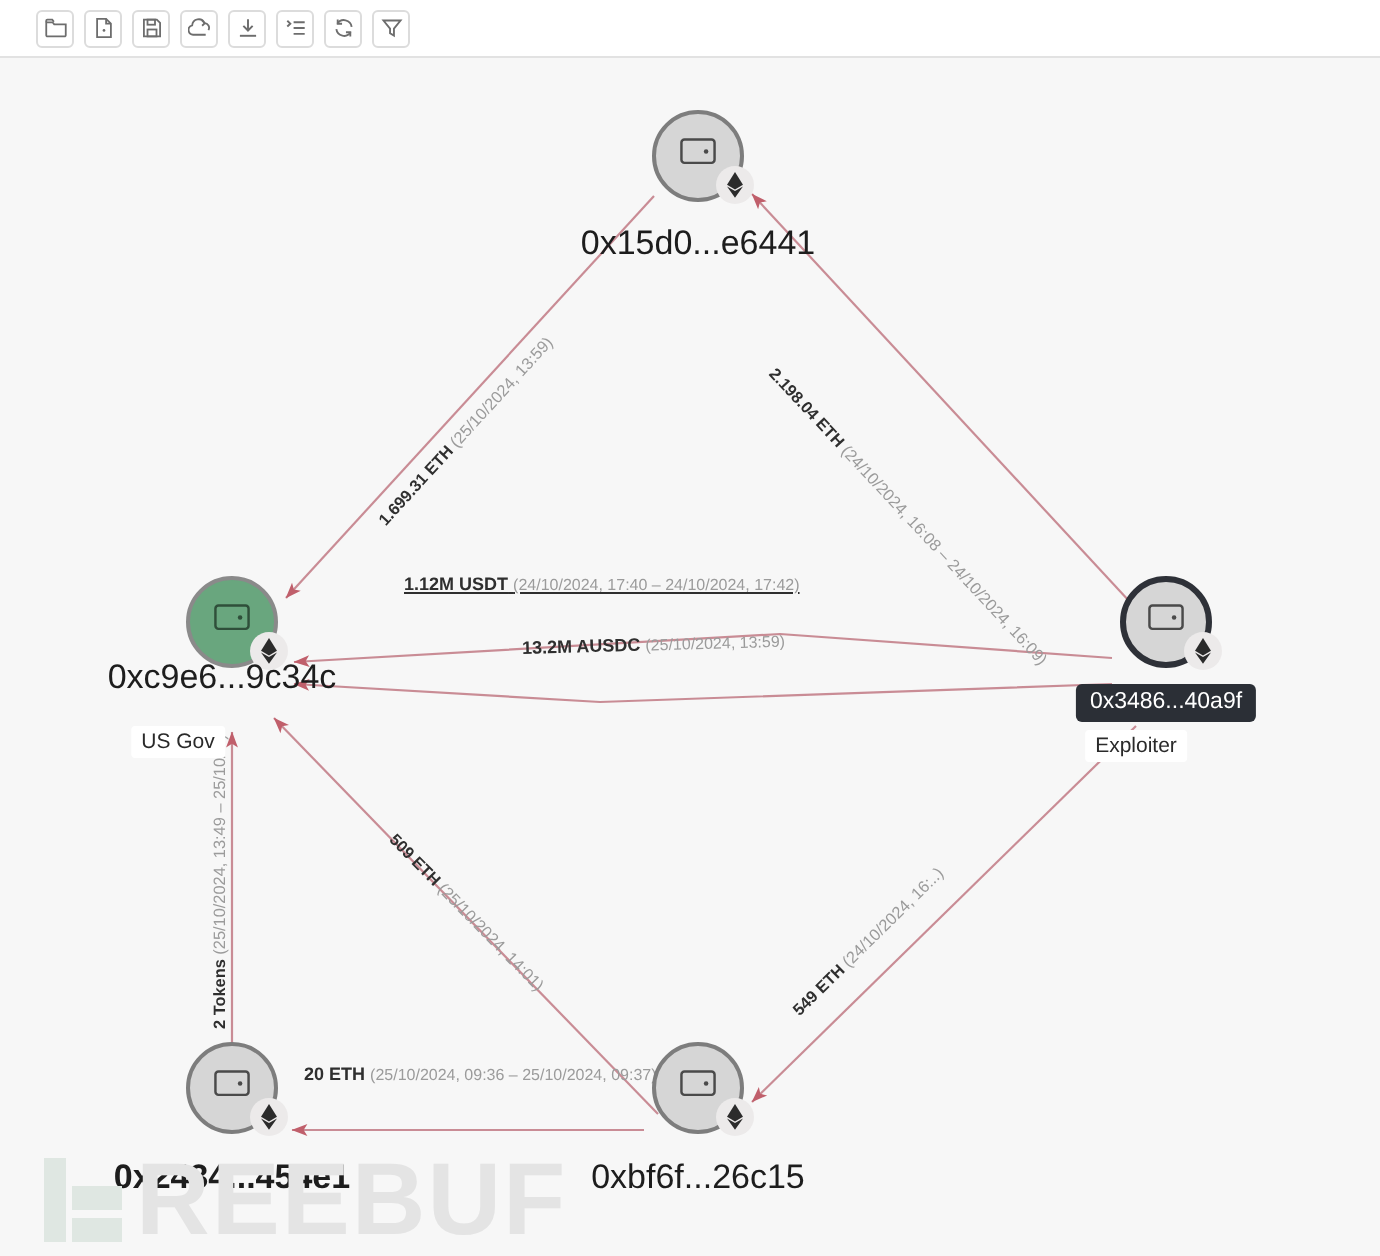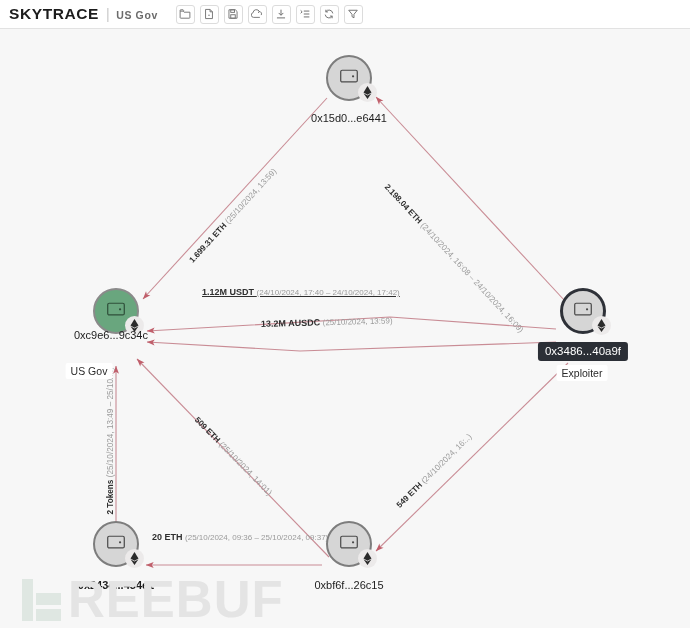--- a/index.html
+++ b/index.html
@@ -142,21 +142,21 @@
     height: 19px;
     border-radius: 50%;
     background: #eceaea;
     display: flex;
     align-items: center;
     justify-content: center;
     box-sizing: border-box;
   }
   .node-label {
     position: absolute;
-    font-size: 11px;
+    font-size: 17px;
     color: #1d1d1d;
     white-space: nowrap;
     transform: translateX(-50%);
   }
   .node-label.sel {
     background: #2b2f36;
     color: #ffffff;
     padding: 3px 7px 4px 7px;
     border-radius: 3px;
     font-size: 11.5px;
@@ -183,23 +183,20 @@
   }
   .elabel .amt { font-weight: bold; }
   .elabel .dt { color: #9b9b9b; font-weight: normal; }
   .elabel.big { font-size: 9px; }
   .elabel.big .dt { font-size: 8px; }
 </style>
 </head>
 <body>
 
 <div id="topbar">
-  <div id="brand">
-    <span>SKYTRACE</span><span id="brand-sep">|</span><span id="brand-sub">US Gov</span>
-  </div>
   <div id="toolbar">
     <div class="tbtn" title="Open">
       <svg width="12" height="12" viewBox="0 0 16 16" fill="none" stroke="#6d6d6d" stroke-width="1.2">
         <path d="M1.5 4.2h4.2l1.1 1.4h7.7v7.2a.8.8 0 0 1-.8.8H2.3a.8.8 0 0 1-.8-.8z"></path>
         <path d="M1.5 4.2V3.1a.7.7 0 0 1 .7-.7h3.3l1.1 1.4"></path>
       </svg>
     </div>
     <div class="tbtn" title="New">
       <svg width="12" height="12" viewBox="0 0 16 16" fill="none" stroke="#6d6d6d" stroke-width="1.2">
         <path d="M3.4 1.9h6l3.2 3.2v9H3.4z"></path>
@@ -361,21 +358,21 @@
       </svg>
     </span>
     <span class="badge">
       <svg width="9" height="13" viewBox="0 0 10 15">
         <path d="M5 0 L9.6 7.4 L5 10.1 L0.4 7.4 Z" fill="#2b2b2b"></path>
         <path d="M5 11 L9.6 8.3 L5 14.9 L0.4 8.3 Z" fill="#2b2b2b"></path>
       </svg>
     </span>
   </div>
   <div class="node-label sel" style="left:583px; top:313px;">0x3486...40a9f</div>
-  <div class="node-tag" style="left:582px; top:336px;">Exploiter</div>
+  <div class="node-tag" style="left:568px; top:336px;">Exploiter</div>
 
   <div class="node" style="left:93px; top:492px;">
     <div class="ring"></div>
     <span class="wallet">
       <svg width="19" height="16" viewBox="0 0 20 17" fill="none" stroke="#4a4a4a" stroke-width="1.3">
         <rect x="1.2" y="2.4" width="17.6" height="12.4" rx="1.6"></rect>
         <circle cx="14.3" cy="8.8" r="1.2" fill="#4a4a4a" stroke="none"></circle>
       </svg>
     </span>
     <span class="badge">

